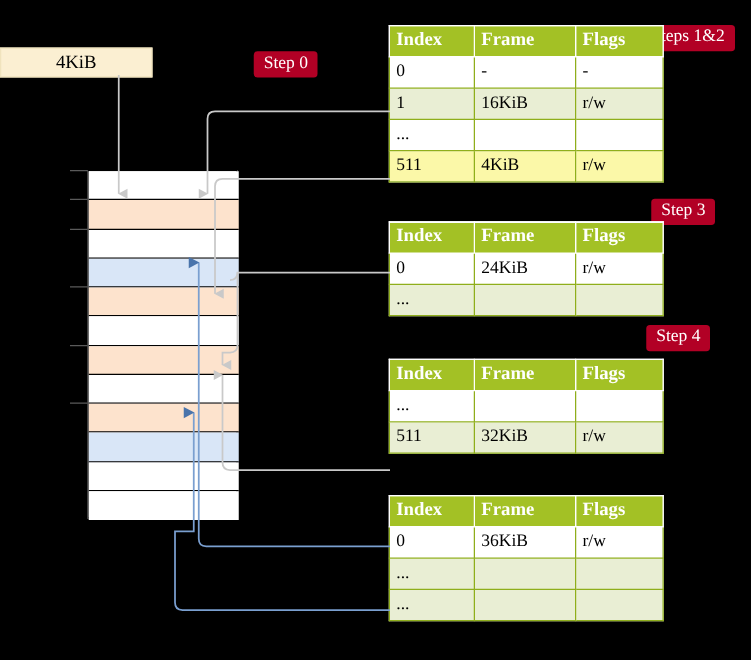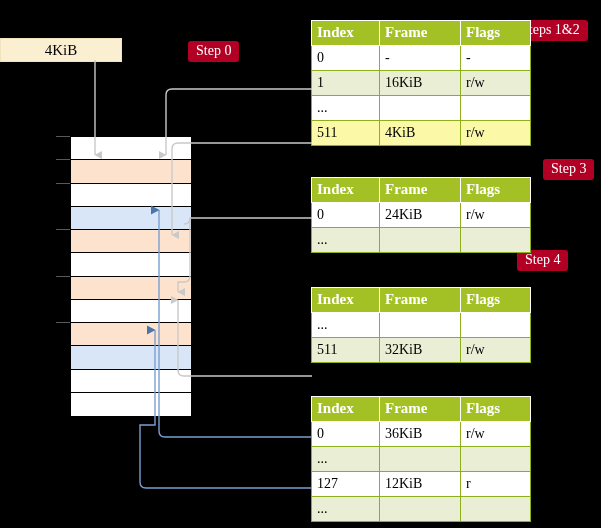--- a/index.html
+++ b/index.html
@@ -134,24 +134,24 @@
       <div class="mrow white" style="top: 116.25px; height: 23.25px; width: 120px;"></div>
       <div class="mrow orange" style="top: 139.5px; height: 23.25px; width: 120px;"></div>
       <div class="mrow white" style="top: 162.75px; height: 23.25px; width: 120px;"></div>
       <div class="mrow orange" style="top: 186px; height: 23.25px; width: 120px;"></div>
       <div class="mrow blue" style="top: 209.25px; height: 23.25px; width: 120px;"></div>
       <div class="mrow white" style="top: 232.5px; height: 23.25px; width: 120px;"></div>
       <div class="mrow white last" style="top: 255.75px; height: 23.25px; width: 120px;"></div>
     </div>
 
   <div id="badges">
-      <div class="badge" style="left: 188px; top: 41px;">Step 0</div>
+      <div class="badge" style="left: 203px; top: 41px;">Step 0</div>
       <div class="badge" style="left: 513px; top: 20px;">Steps 1&amp;2</div>
-      <div class="badge" style="left: 543px; top: 159px; text-align: center;">Step 3</div>
-      <div class="badge" style="left: 517px; top: 250px;">Step 4</div>
+      <div class="badge" style="left: 521px; top: 159px; text-align: center;">Step 3</div>
+      <div class="badge" style="left: 517px; top: 260px;">Step 4</div>
     </div>
 
   <div id="tables">
       <table class="pt" style="left: 311px; top: 20px; width: 169px;">
         <thead>
           <tr>
             <th class="col-i">Index</th>
             <th class="col-f">Frame</th>
             <th class="col-g">Flags</th>
           </tr>
@@ -232,25 +232,20 @@
         <tbody>
           <tr class="plain">
             <td class="col-i">0</td>
             <td class="col-f">36KiB</td>
             <td class="col-g">r/w</td>
           </tr>
           <tr class="alt">
             <td class="col-i">...</td>
             <td class="col-f"></td>
             <td class="col-g"></td>
-          </tr>
-          <tr class="plain">
-            <td class="col-i">127</td>
-            <td class="col-f">12KiB</td>
-            <td class="col-g">r</td>
           </tr>
           <tr class="alt">
             <td class="col-i">...</td>
             <td class="col-f"></td>
             <td class="col-g"></td>
           </tr>
         </tbody>
       </table>
     </div>
 

